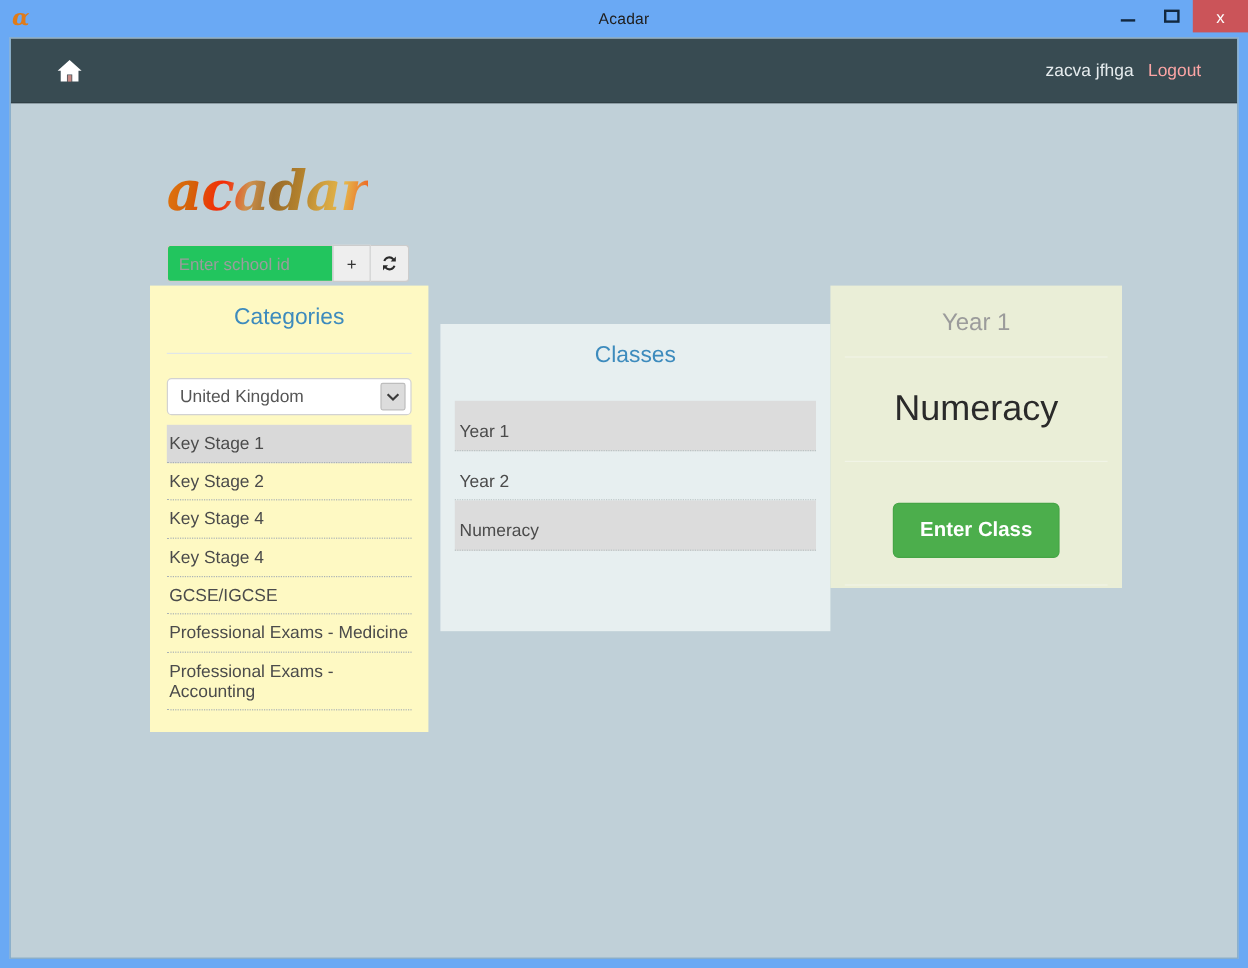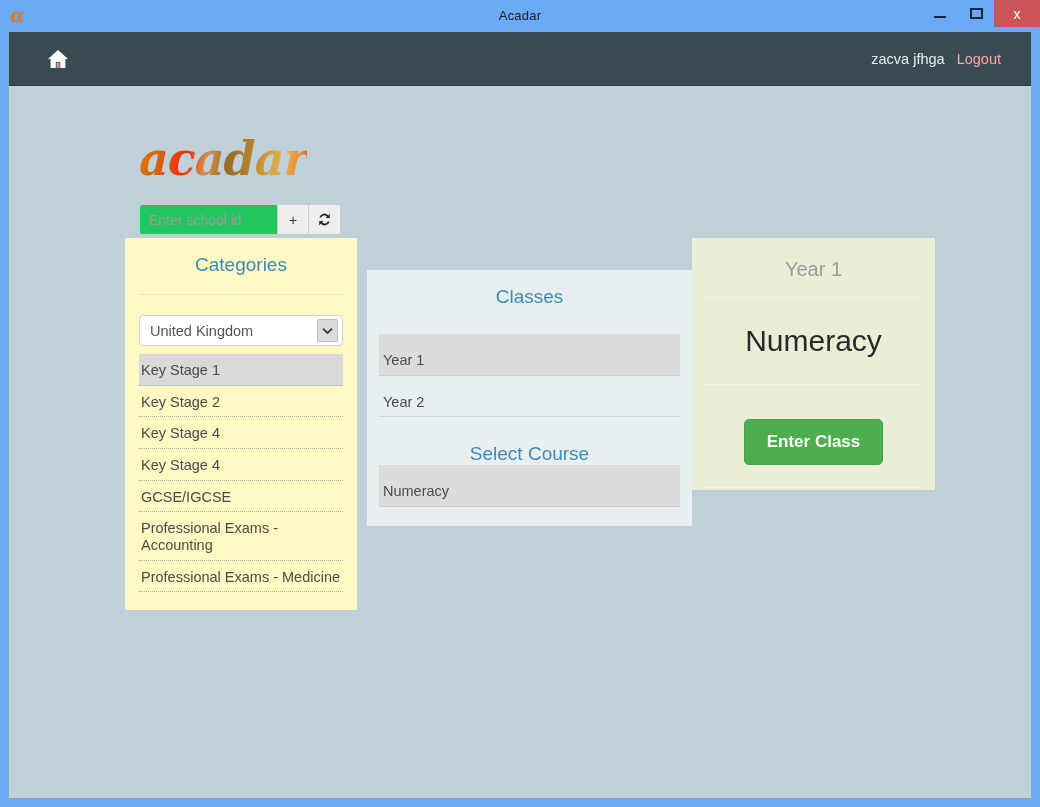--- a/index.html
+++ b/index.html
@@ -389,33 +389,32 @@
               </span>
             </div>
           </div>
 
           <ul class="list" id="category-list">
               <li class="selected">Key Stage 1</li>
               <li>Key Stage 2</li>
               <li>Key Stage 4</li>
               <li>Key Stage 4</li>
               <li>GCSE/IGCSE</li>
+              <li>Professional Exams - Medicine</li>
               <li>Professional Exams - Accounting</li>
-              <li>Professional Exams - Medicine</li>
             </ul>
         </div>
 
         <div class="panel-classes">
           <div class="panel-title">Classes</div>
           <div class="classes-rule"></div>
           <ul class="list" id="classes-list">
               <li class="selected">Year 1</li>
               <li>Year 2</li>
             </ul>
-          <div class="panel-title" style="padding-top:26px;">Select Course</div>
           <ul class="list" id="courses-list">
               <li class="selected">Numeracy</li>
             </ul>
         </div>
 
         <div class="panel-course">
           <div class="course-year">Year 1</div>
           <div class="course-rule"></div>
           <div class="course-name">Numeracy</div>
           <div class="course-rule"></div>

